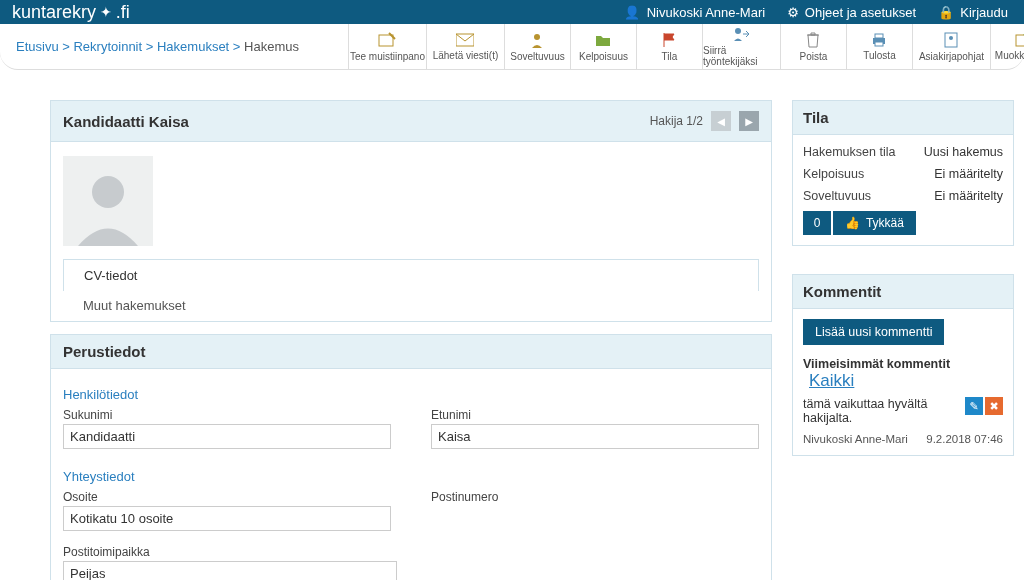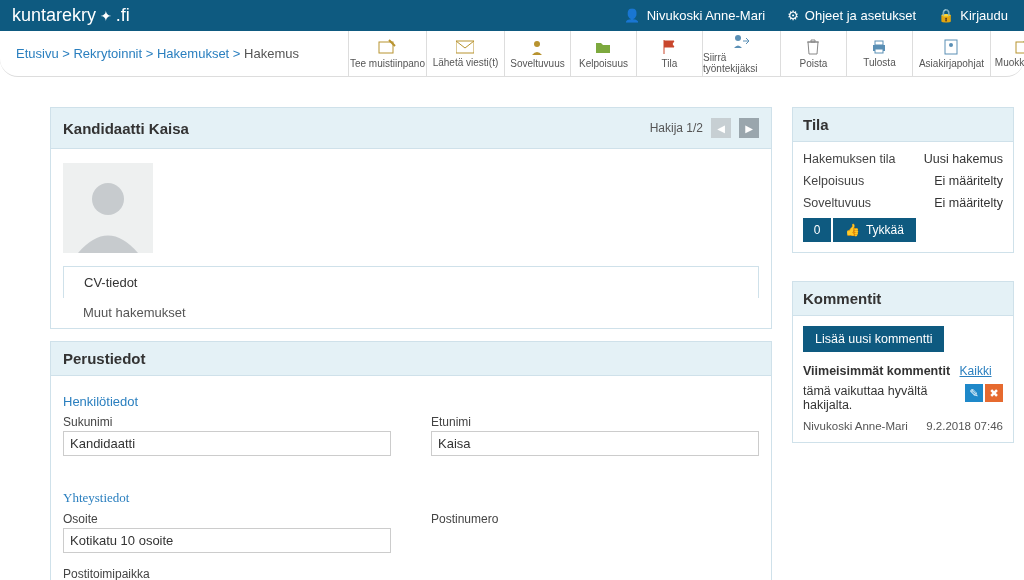--- a/index.html
+++ b/index.html
@@ -1,19 +1,19 @@
 <!DOCTYPE html>
 <html><head>
 <meta charset="utf-8">
 <style>
   * { box-sizing: border-box; margin: 0; padding: 0; font-family: Arial, Helvetica, sans-serif; }
   body { background: #fff; font-size: 13px; color: #333; width: 1024px; height: 580px; overflow: hidden; }
 
   
-  .topbar { background: #0e5a80; height: 31px; display: flex; align-items: center; justify-content: space-between; color: #fff; padding: 0 16px 0 12px; }
+  .topbar { background: #0e5a80; height: 24px; display: flex; align-items: center; justify-content: space-between; color: #fff; padding: 0 16px 0 12px; }
   .logo { font-size: 18px; font-weight: 400; display: flex; align-items: center; gap: 4px; }
   .logo-star { font-size: 14px; }
   .top-links { display: flex; gap: 22px; font-size: 13px; }
   .top-link { display: flex; align-items: center; gap: 6px; cursor: pointer; }
 
   
   .actionrow { background: #fff; border-bottom: 1px solid #ddd; display: flex; align-items: center; height: 46px; padding-left: 16px; border-radius: 18px; }
   .breadcrumbs { font-size: 13px; color: #2a7fbf; white-space: nowrap; flex: 0 0 auto; padding-right: 10px; }
   .breadcrumbs .sep { color: #2a7fbf; }
   .breadcrumbs .cur { color: #555; }
@@ -53,21 +53,21 @@
   .side-body { border:1px solid #cfe1ea; border-top:none; padding:10px; font-size:12.5px; }
   .kv { display:flex; justify-content:space-between; margin-bottom:8px; }
   .kv .k { color:#444; }
   .kv .v { color:#333; }
   .like-wrap { display:flex; margin-top:6px; }
   .like-count { background:#0e5a80; color:#fff; width:28px; display:flex; align-items:center; justify-content:center; font-size:12px; }
   .like-btn { background:#0e5a80; color:#fff; padding:5px 12px; margin-left:2px; font-size:12px; display:flex; align-items:center; gap:6px; cursor:pointer; }
 
   .btn-primary { background:#0e5a80; color:#fff; padding:6px 12px; font-size:12.5px; display:inline-block; cursor:pointer; border:none; }
   .comment-sub { font-weight:bold; font-size:12.5px; margin:12px 0 6px 0; }
-  .comment-sub a { color:#2a7fbf; font-weight:normal; font-size:12px; margin-left:6px; text-decoration:underline; cursor:pointer;}
+  .comment-sub a { color:#2a7fbf; font-weight:normal; font-size:17px; margin-left:6px; text-decoration:underline; cursor:pointer;}
   .comment-text { font-size:12.5px; color:#333; margin-bottom:8px; display:flex; justify-content:space-between; align-items:flex-start; gap:8px; }
   .comment-icons { display:flex; gap:2px; }
   .cicon { width:18px; height:18px; display:flex; align-items:center; justify-content:center; color:#fff; font-size:11px; cursor:pointer;}
   .cicon.edit { background:#1e88c9; }
   .cicon.del { background:#e66a2f; }
   .comment-meta { display:flex; justify-content:space-between; font-size:11.5px; color:#555; margin-top:6px; }
   .side-block + .side-block { margin-top: 28px; }
 </style>
 </head>
 <body>
@@ -208,21 +208,21 @@
         <div class="fld">
           <div class="fld-label">Sukunimi</div>
           <div class="fld-input">Kandidaatti</div>
         </div>
         <div class="fld">
           <div class="fld-label">Etunimi</div>
           <div class="fld-input">Kaisa</div>
         </div>
       </div>
 
-      <div class="subhead" style="margin-top:34px;font-family:Liberation Serif, serif;">Yhteystiedot</div>
+      <div class="subhead" style="margin-top:20px;">Yhteystiedot</div>
       <div class="row2">
         <div class="fld">
           <div class="fld-label">Osoite</div>
           <div class="fld-input">Kotikatu 10 osoite</div>
         </div>
         <div class="fld">
           <div class="fld-label">Postinumero</div>
         </div>
       </div>
 

